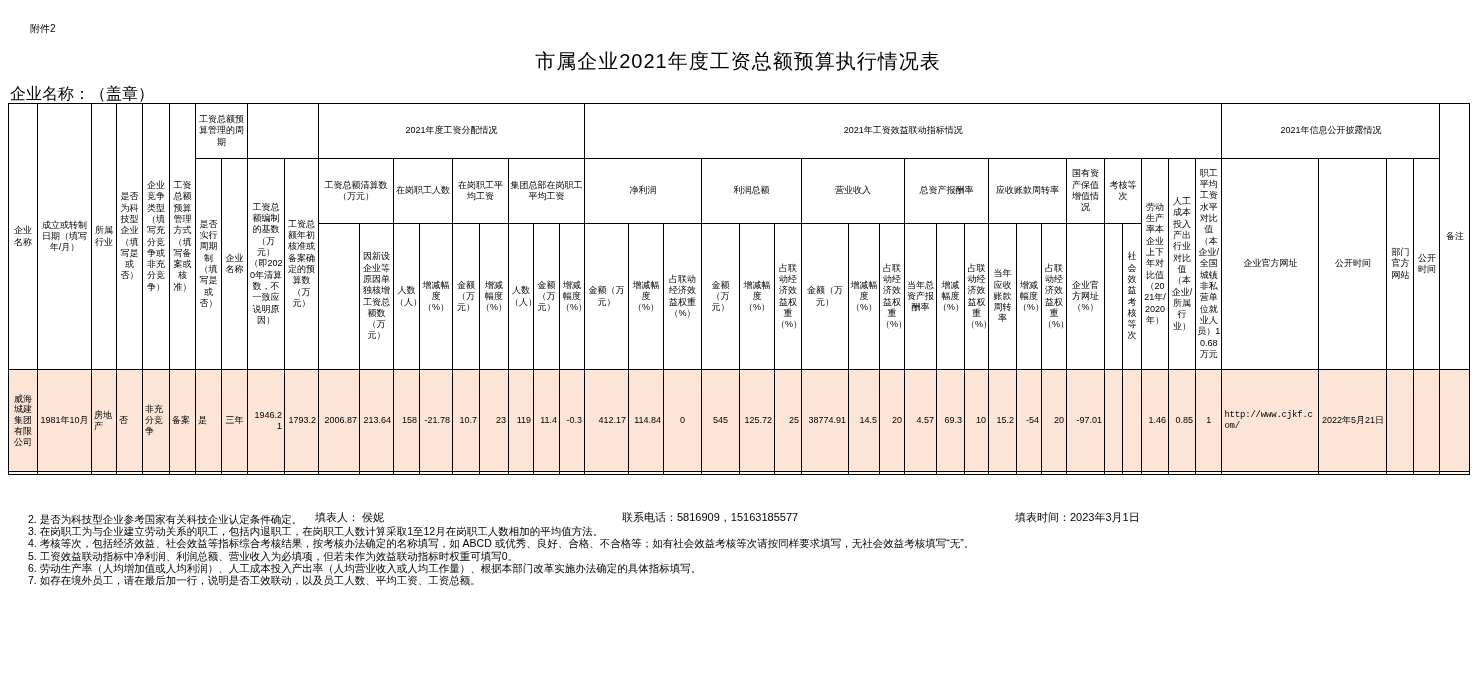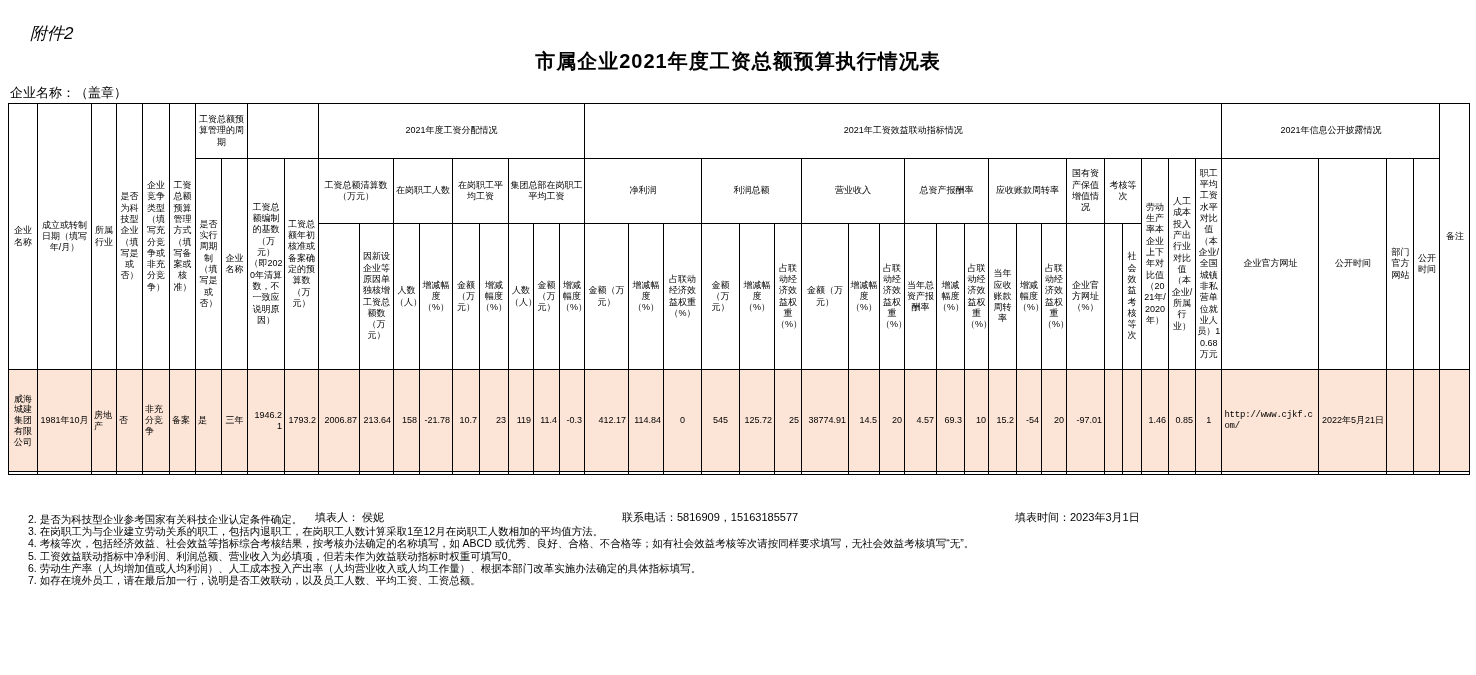--- a/index.html
+++ b/index.html
@@ -2,24 +2,24 @@
 <html><head>
 <meta charset="utf-8">
 <style>
   html,body{margin:0;padding:0;background:#fff;}
   body{
     position:relative;
     width:1476px;height:675px;
     font-family:"Liberation Sans",sans-serif;
     color:#000;overflow:hidden;
   }
-  .attachment{position:absolute;left:30px;top:22px;font-size:17px;font-style:italic;}
+  .attachment{position:absolute;left:30px;top:22px;font-size:10px;}
   .page-title{position:absolute;left:0;top:48px;width:1476px;text-align:center;
-    font-size:20px;font-weight:bold;letter-spacing:1px;}
-  .company-label{position:absolute;left:10px;top:84px;font-size:13px;}
+    font-size:20px;font-weight:normal;letter-spacing:1px;}
+  .company-label{position:absolute;left:10px;top:84px;font-size:16px;}
   table.sheet{
     position:absolute;left:8px;top:103px;
     border-collapse:collapse;table-layout:fixed;width:1461px;
   }
   table.sheet th,table.sheet td{
     border:1px solid #000;overflow:hidden;vertical-align:middle;
     font-weight:normal;
   }
   table.sheet th{
     font-size:9px;line-height:1.26;text-align:center;

